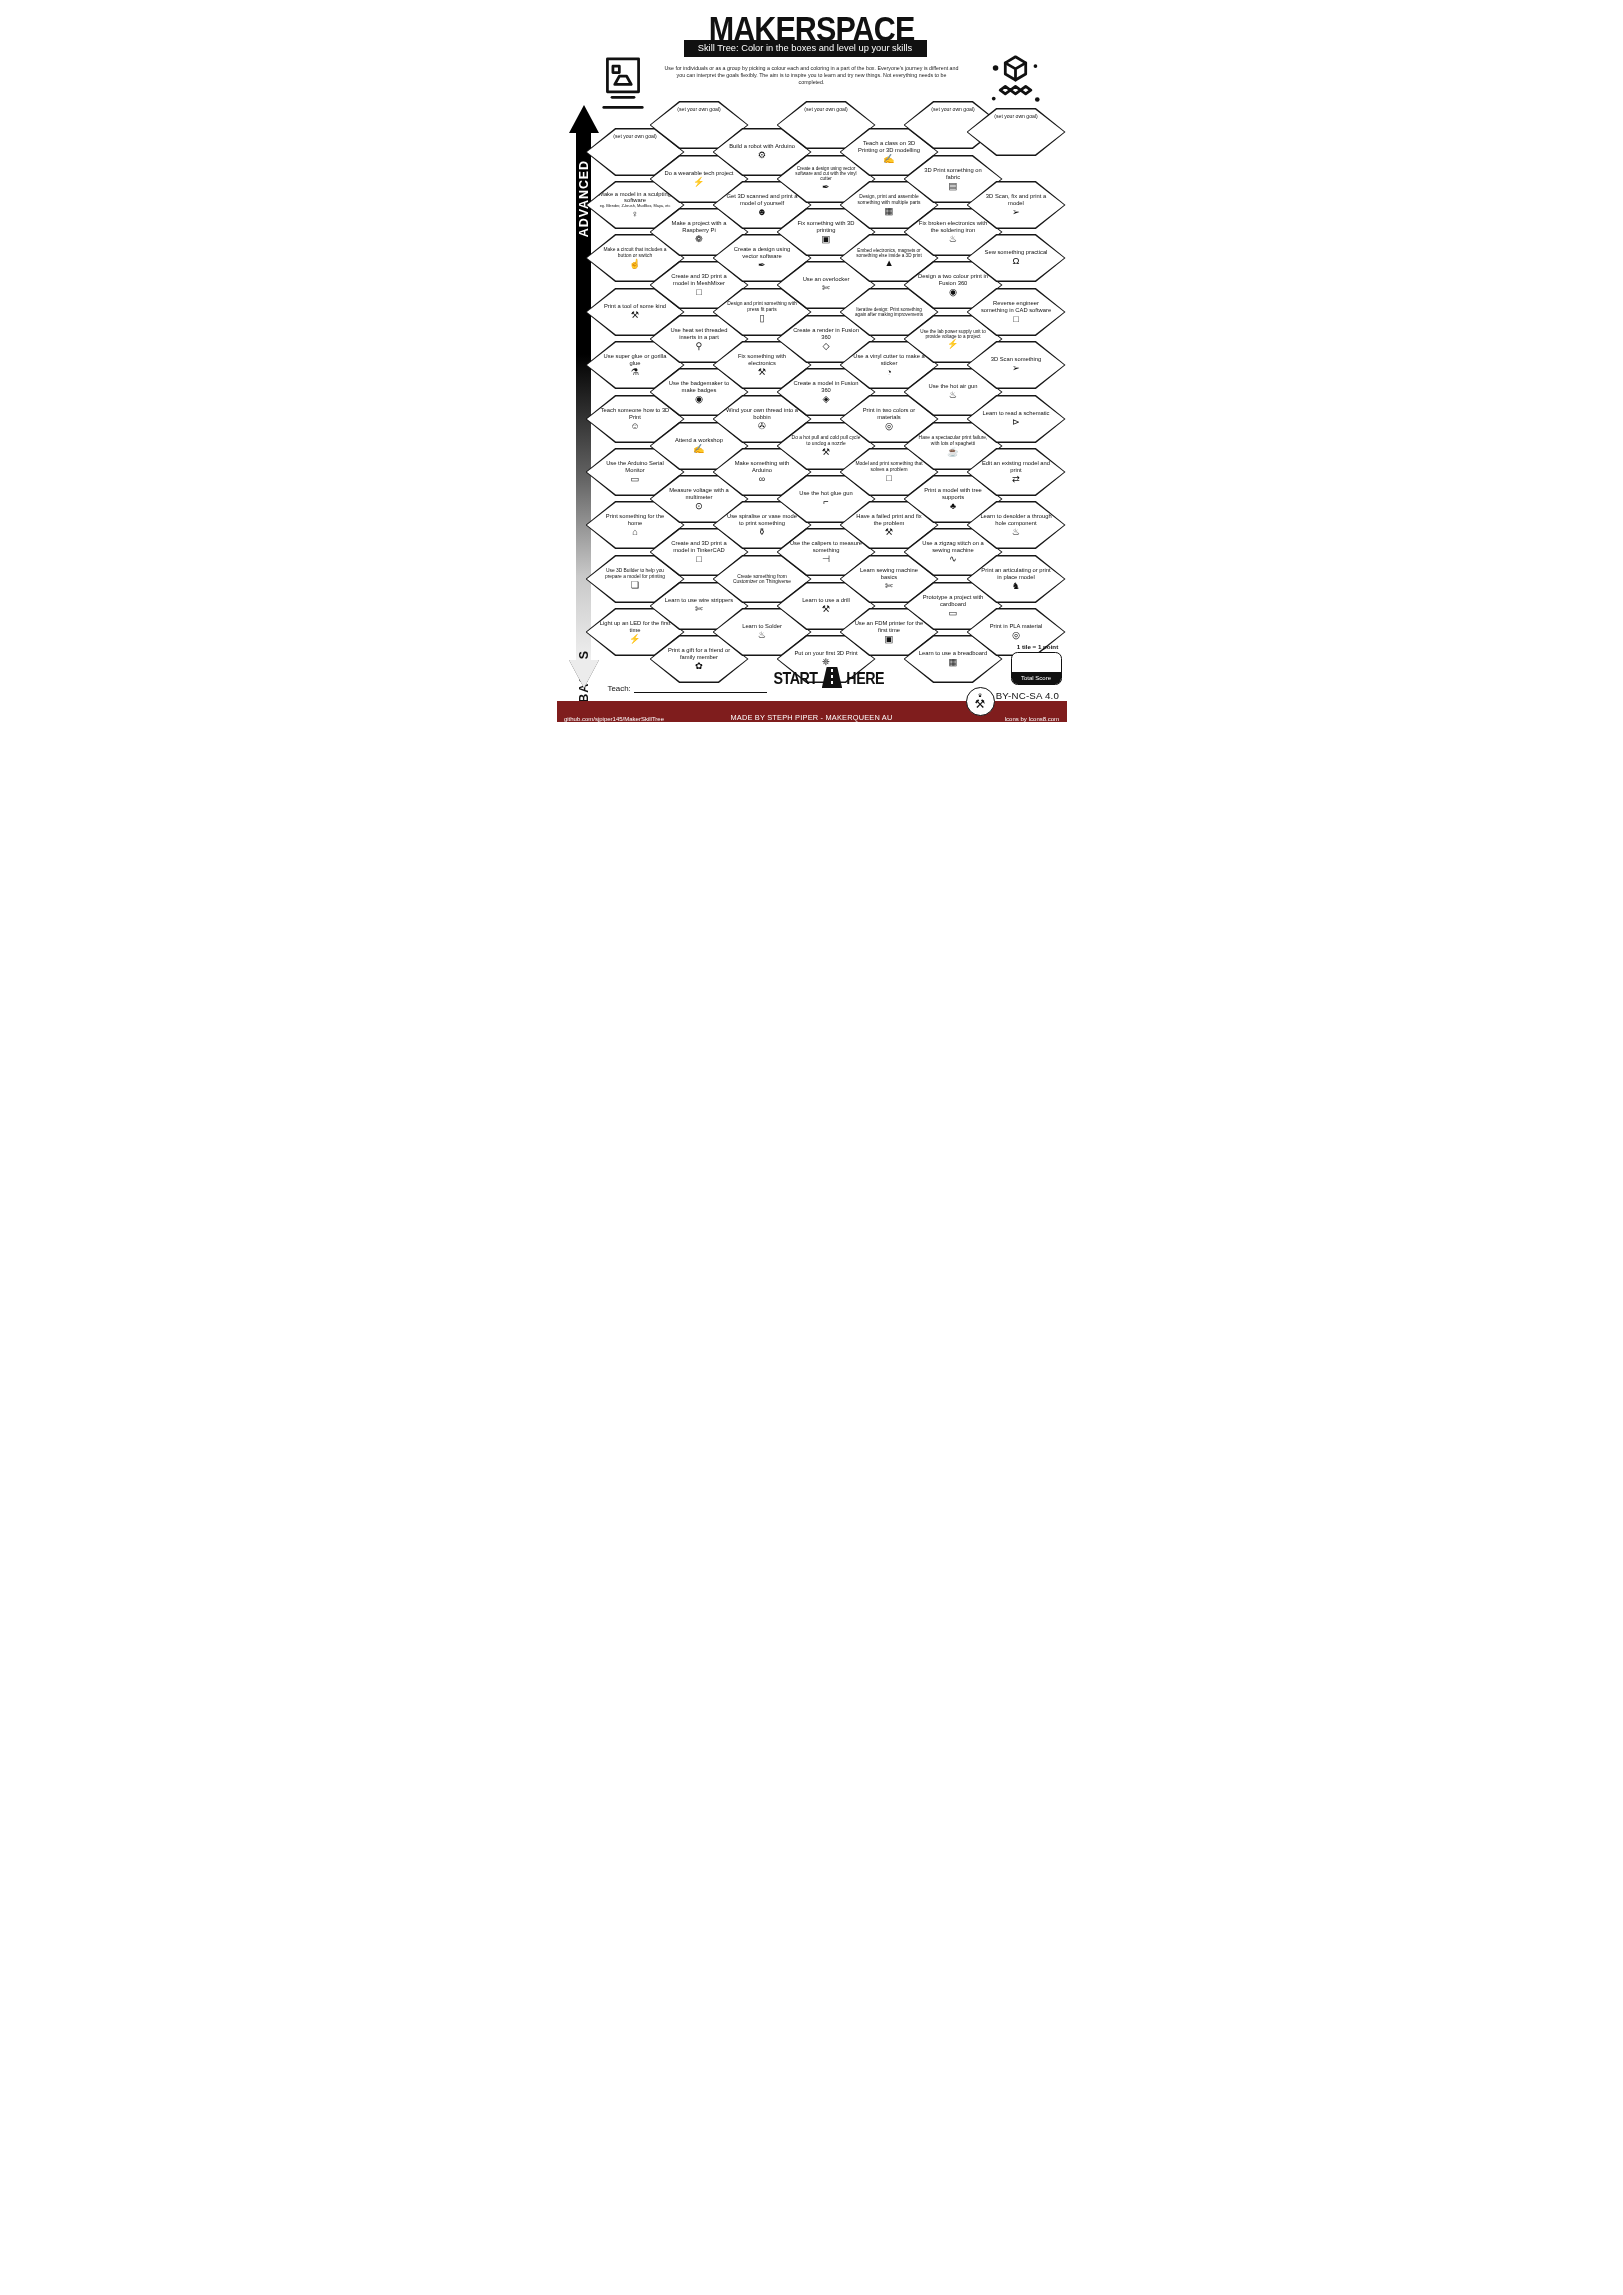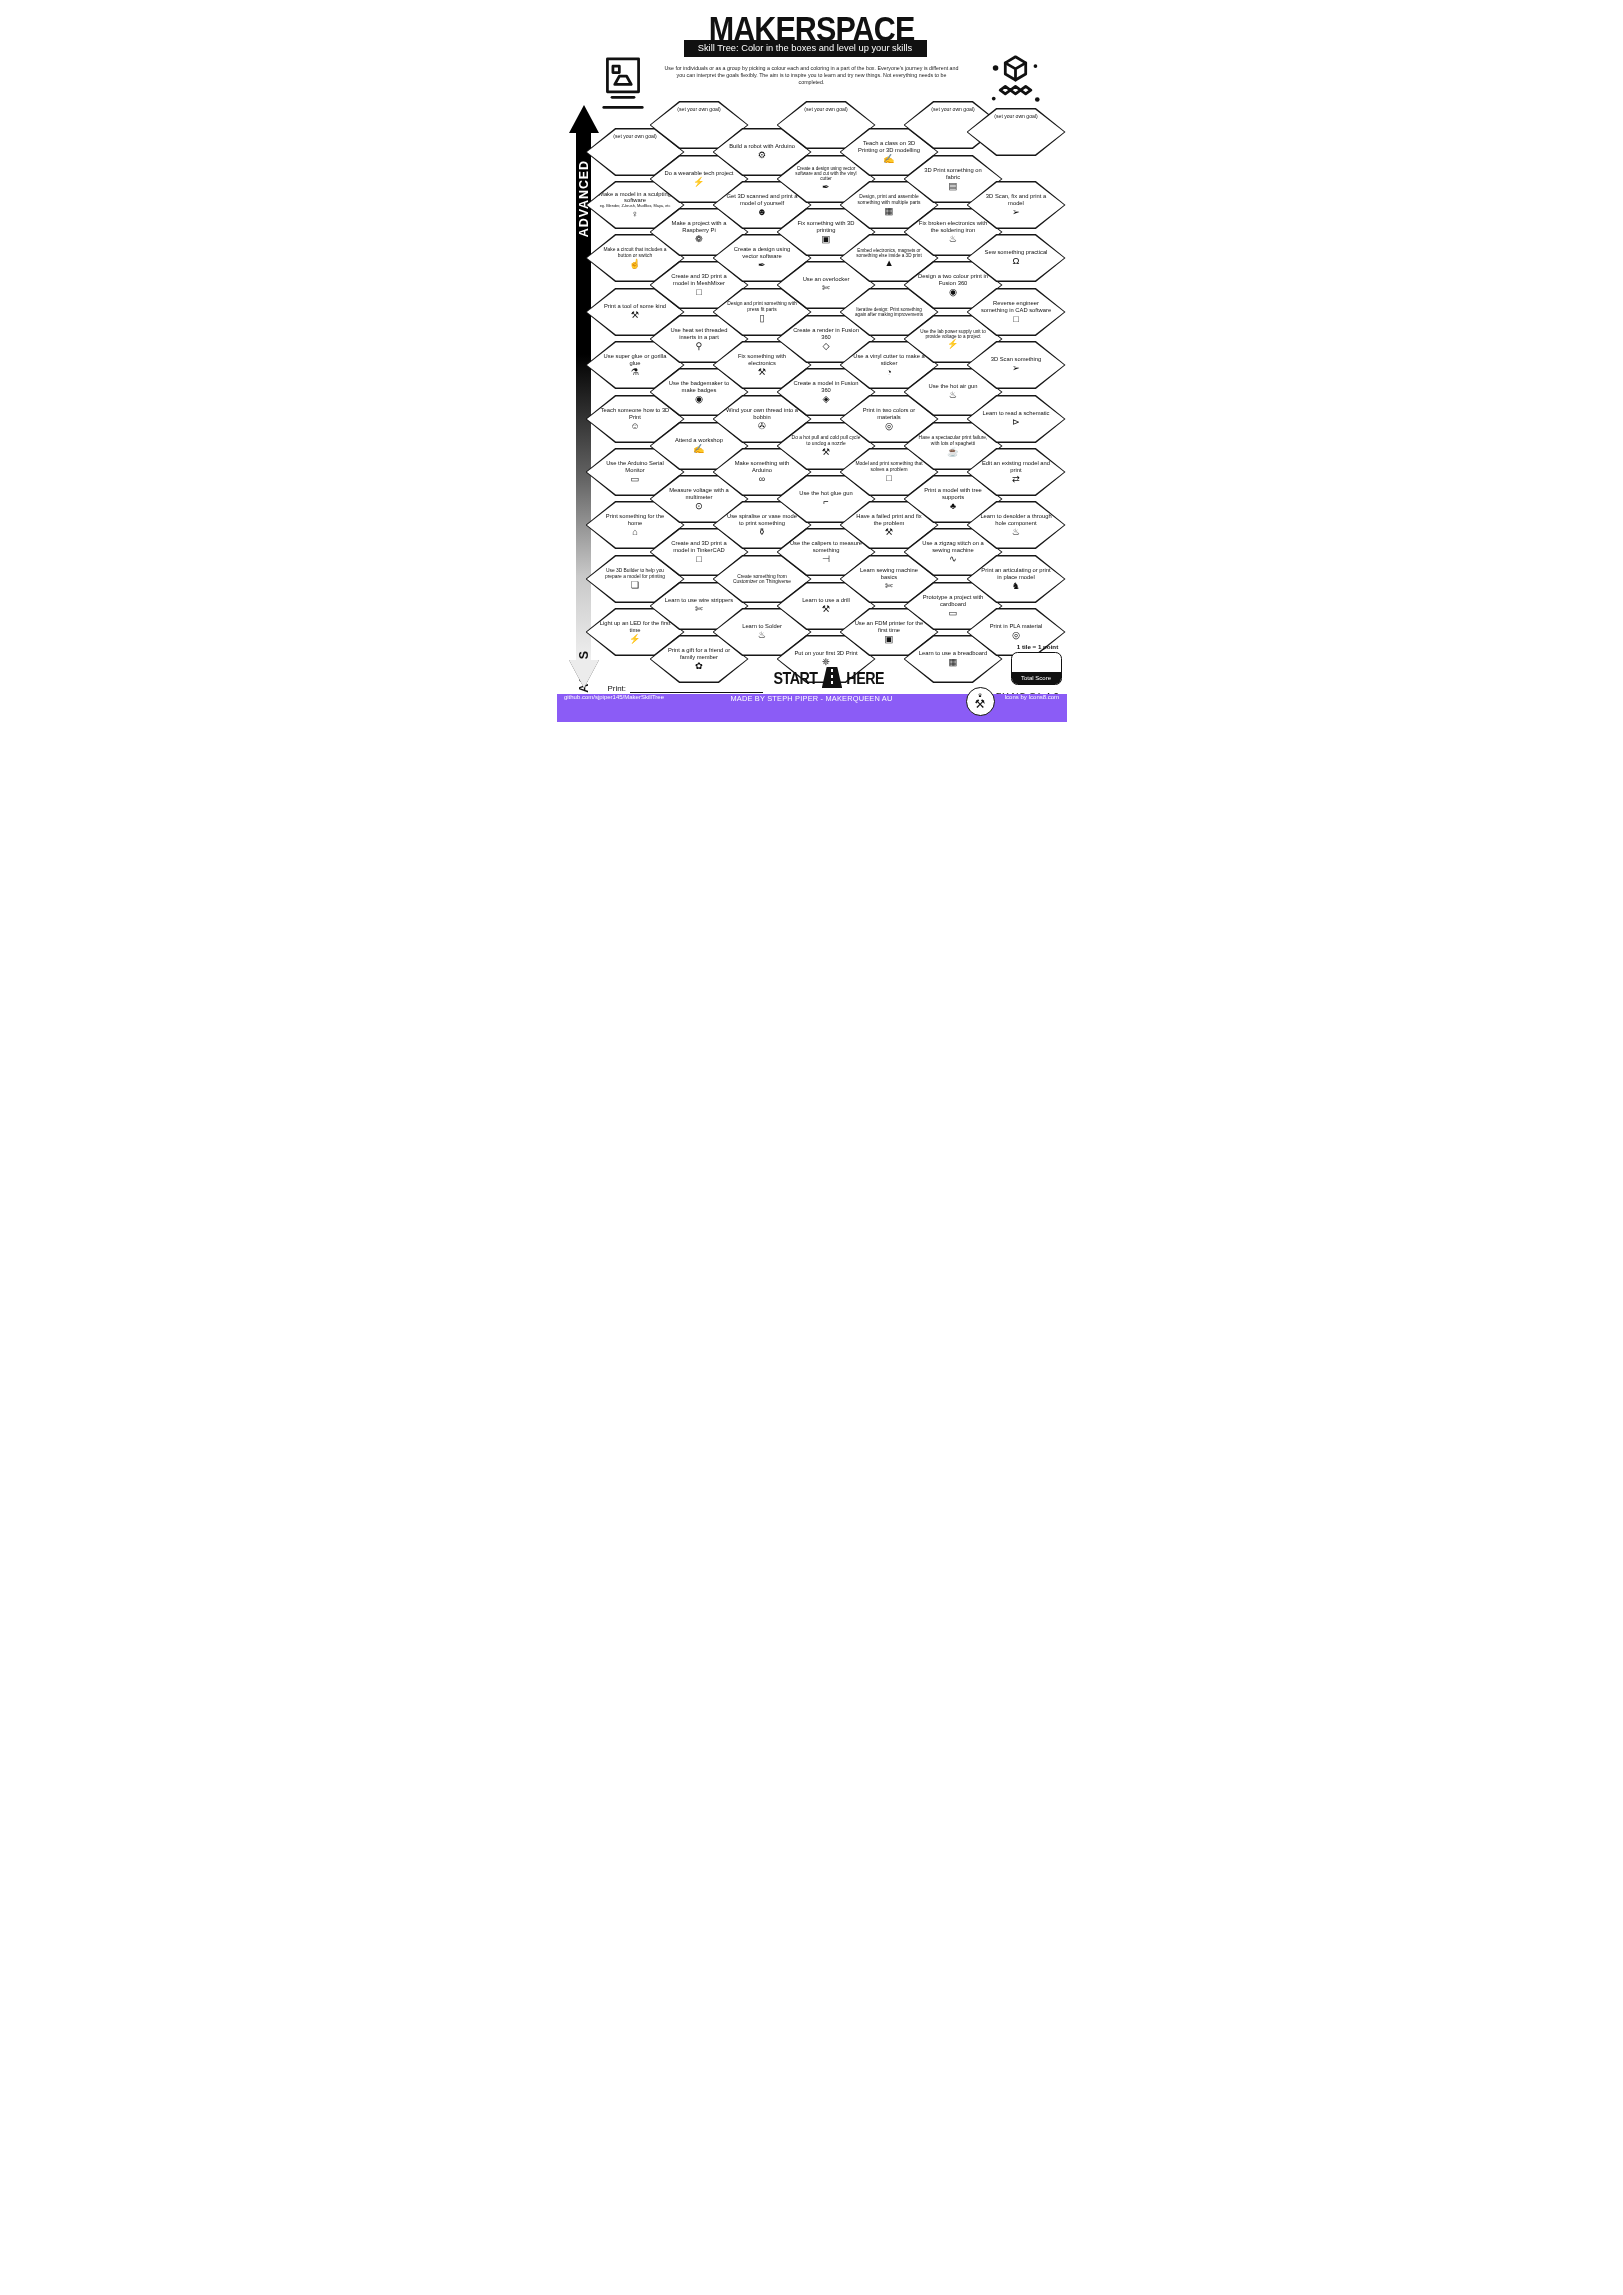--- a/index.html
+++ b/index.html
@@ -69,22 +69,22 @@
   .score-band { position:absolute; left:0; right:0; bottom:0; height:12px; background:#111;
                 color:#fff; display:flex; align-items:center; justify-content:center; font-size:6px; }
 
   .license-row { position:absolute; right:7.4px; top:690px; font-size:9.7px; letter-spacing:0.2px; }
   .mq-logo { position:absolute; left:409px; top:687px; width:29px; height:29px; border-radius:50%;
              background:#fff; border:1.2px solid #111; z-index:5; display:flex; flex-direction:column;
              align-items:center; justify-content:center; line-height:1; }
   .mq-logo .crown { font-size:5.1px; margin-bottom:-0.9px; }
   .mq-logo .tools { font-size:12px; }
 
-  .footer-bar { position:absolute; left:0; right:0; bottom:0; height:28px; background:#8b5cf6;
-                color:#fff; display:flex; align-items:flex-start; z-index:4; }
+  .footer-bar { position:absolute; left:0; right:0; bottom:0; height:21px; background:#7f1d1d;
+                color:#fff; display:flex; align-items:flex-end; z-index:4; }
   .footer-left { position:absolute; left:7.4px; font-size:6px; }
   .footer-center { width:100%; text-align:center; font-size:7.4px; letter-spacing:0.2px; }
   .footer-right { position:absolute; right:7.4px; font-size:6px; }
 
   svg .ln { stroke:#111; fill:none; stroke-width:6; stroke-linejoin:round; stroke-linecap:round; }
 </style>
 </head>
 <body>
 
 <div class="page">
@@ -708,21 +708,21 @@
 
   <div class="start-group">
     <span class="start-word">START</span>
     <span class="road">
         <span class="dash"></span>
       </span>
     <span class="start-word">HERE</span>
   </div>
 
   <div class="name-row">
-    <span class="name-label">Print:</span>
+    <span class="name-label">Teach:</span>
     <span class="name-line"></span>
   </div>
 
   <div class="tile-note">1 tile = 1 point</div>
   <div class="score-box">
     <div class="score-band">Total Score</div>
   </div>
 
   <div class="license-row">CC BY-NC-SA 4.0</div>
   <div class="mq-logo">

